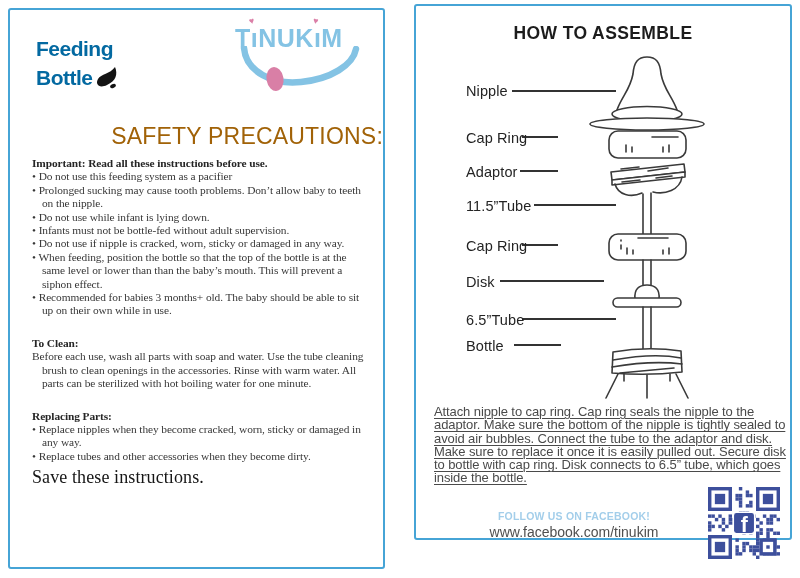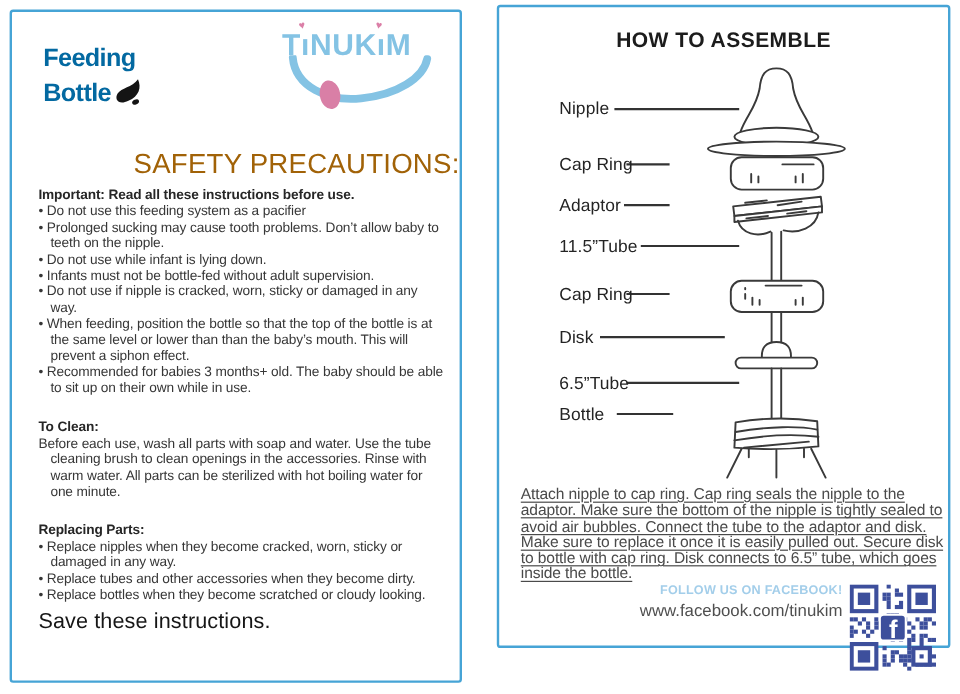--- a/index.html
+++ b/index.html
@@ -17,38 +17,38 @@
   .feeding-logo{font-size:21px;line-height:29px;font-weight:bold;color:#0369a1;letter-spacing:-.5px;padding-top:14px;}
   .feeding-logo .drop-icon{display:inline-block;vertical-align:-4px;margin-left:1px;}
   .tinukim{width:138px;position:relative;padding-top:4px;}
   .tinukim-word{font-size:25px;font-weight:bold;color:#84c3e4;letter-spacing:.5px;white-space:nowrap;}
   .ti-i{position:relative;display:inline-block;}
   .ti-heart{position:absolute;top:-8px;left:-2px;font-size:9px;color:#db7fa7;transform:rotate(-14deg);font-weight:normal;}
   .ti-heart.h2{transform:rotate(12deg);left:-1px;}
   .smile-svg{display:block;margin:-7px 0 0 2px;}
 
   .safety-heading{margin:16px 0 0 22px;font-size:23px;line-height:24px;font-weight:500;color:#a16207;letter-spacing:.2px;text-align:right;}
-  .ltext{margin:9px 12px 0 22px;font-size:11.4px;line-height:13.4px;letter-spacing:-.1px;color:#373737;}
+  .ltext{margin:9px 12px 0 22px;font-size:11.4px;line-height:13.4px;letter-spacing:-.1px;color:#373737;font-family:Liberation Serif, serif;}
   .ltext .bold{font-weight:bold;color:#262626;}
   .blist{margin:0;padding:0;list-style:none;}
   .blist li{padding-left:10px;text-indent:-10px;}
   .sec{margin-top:19px;}
   .hang{padding-left:10px;text-indent:-10px;}
   .save-line{font-size:18px;line-height:26px;color:#161616;letter-spacing:.1px;margin-top:1px;font-weight:500;}
 
   
   .assemble-heading{margin-top:17px;text-align:center;font-size:17.5px;font-weight:bold;letter-spacing:.4px;color:#1c1c1c;}
   .diagram{position:absolute;left:0;top:0;pointer-events:none;}
   .diagram .leader{stroke:#333;stroke-width:1.8;}
   .diagram .part{stroke:#3a3a3a;stroke-width:1.6;fill:none;stroke-linejoin:round;stroke-linecap:round;}
   .diagram .partw{stroke:#3a3a3a;stroke-width:1.6;fill:#fff;stroke-linejoin:round;}
   .part-label{position:absolute;left:50px;font-size:14.5px;color:#242424;letter-spacing:.1px;white-space:nowrap;}
   .assembly-text{position:absolute;left:18px;top:399px;width:352px;font-size:13px;line-height:13.3px;
     letter-spacing:-.1px;color:#4a4a4a;text-decoration:underline;text-underline-offset:2px;text-decoration-thickness:1px;}
-  .fb-text{position:absolute;left:30px;top:480px;width:256px;text-align:right;}
+  .fb-text{position:absolute;left:30px;top:504px;width:256px;text-align:center;}
   .fb-line1{font-size:10.5px;font-weight:bold;color:#a3ceea;letter-spacing:.2px;}
   .fb-line2{font-size:14px;color:#4f4f4f;margin-top:2px;}
   .qr{position:absolute;left:292px;top:481px;width:72px;height:72px;}
 </style>
 </head>
 <body>
 
 <div class="panel panel-left">
 
   <div class="logo-row">
@@ -82,21 +82,20 @@
       <li>• Recommended for babies 3 months+ old. The baby should be able to sit up on their own while in use.</li>
     </ul>
 
     <div class="sec bold">To Clean:</div>
     <div class="hang">Before each use, wash all parts with soap and water. Use the tube cleaning brush to clean openings in the accessories. Rinse with warm water. All parts can be sterilized with hot boiling water for one minute.</div>
 
     <div class="sec bold">Replacing Parts:</div>
     <ul class="blist">
       <li>• Replace nipples when they become cracked, worn, sticky or damaged in any way.</li>
       <li>• Replace tubes and other accessories when they become dirty.</li>
-      <li>• Replace bottles when they become scratched or cloudy looking.</li>
     </ul>
     <div class="save-line">Save these instructions.</div>
   </div>
 </div>
 
 <div class="panel panel-right">
 
   <div class="assemble-heading">HOW TO ASSEMBLE</div>
 
   <svg class="diagram" width="378" height="400" viewBox="0 0 378 400">

